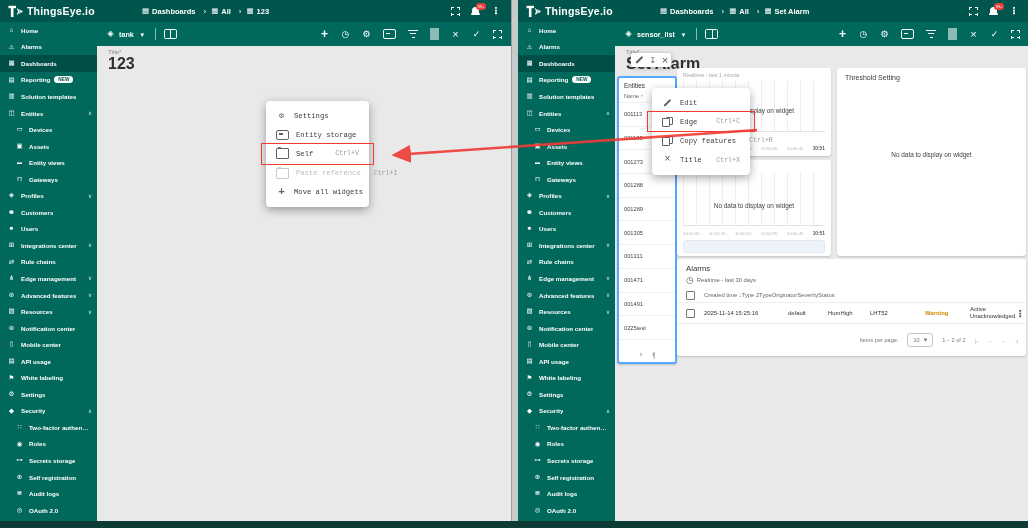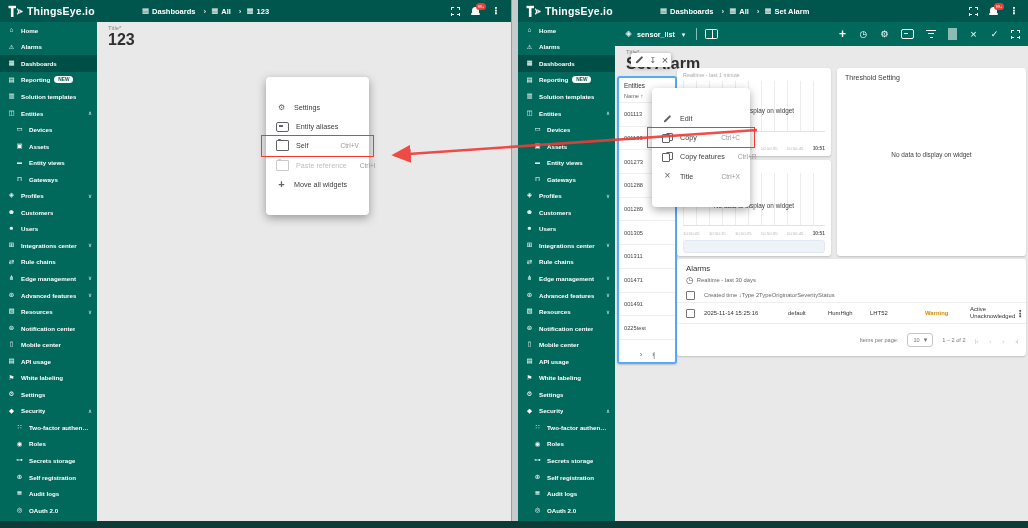--- a/index.html
+++ b/index.html
@@ -33,21 +33,21 @@
   .alias-chip{display:flex;align-items:center;gap:4px;font-size:7.2px;font-weight:bold;}
   .vline{width:1px;height:12px;background:rgba(255,255,255,.55);margin:0 8px;}
   .tb-icons{display:flex;align-items:center;gap:12px;}
   .tbi{display:flex;align-items:center;justify-content:center;font-size:9px;min-width:9px;}
   
   .dash{flex:1;position:relative;overflow:hidden;background:#e9e9e9;}
   .title-block{padding:3px 11px 0;}
   .title-label{font-size:6px;color:#8a8a8a;}
   .dash-title{font-size:16px;font-weight:bold;color:#2f2f2f;line-height:1.1;}
   
-  .ctx-menu{position:absolute;background:#fff;border-radius:4px;box-shadow:0 3px 10px rgba(0,0,0,.35);padding:21px 0;z-index:10;}
+  .ctx-menu{position:absolute;background:#fff;border-radius:4px;box-shadow:0 3px 10px rgba(0,0,0,.35);padding:5px 0;z-index:10;font-family:Liberation Mono, monospace;}
   .mi{display:flex;align-items:center;height:19.2px;padding:0 10px;font-size:7.2px;color:#3c3c3c;position:relative;cursor:pointer;}
   .mi .ic{width:11px;margin-right:7px;color:#5f6368;display:flex;justify-content:center;font-size:8px;flex:none;}
   .mi .lbl{white-space:nowrap;}
   .mi .sc{margin-left:auto;padding-left:13px;font-size:6.6px;color:#9a9a9a;}
   .mi.disabled{color:#bdbdbd;}
   .mi.disabled .ic{color:#c9c9c9;}
   .mi.highlight::after{content:"";position:absolute;top:-1px;bottom:-1px;left:-5px;right:-5px;border:1.8px solid #f2392f;pointer-events:none;}
   
   .add-widget{position:absolute;left:151px;top:221px;width:113px;height:47px;border:2px dashed #4a4a4a;border-radius:3px;display:flex;align-items:center;justify-content:center;gap:6px;cursor:pointer;}
   .add-plus{font-size:24px;font-weight:bold;color:#111;line-height:0;margin-top:-2px;}
@@ -423,36 +423,58 @@
             <div class="side-item child">
               <span class="ic i-oauth-icon"></span>
               <span class="lbl">OAuth 2.0</span>
 
               <span class="chev"></span>
             </div>
           </div>
         <div class="version">ThingsEye v.4.2.0PE</div>
       </aside>
       <div class="main">
+        <div class="toolbar">
+          <div class="alias-chip">
+            <span class="tbi i-layers-icon"></span>
+            <span>tank</span>
+            <span class="tbi i-caret-down-icon"></span>
+          </div>
+          <div class="vline"></div>
+          <span class="tbi i-grid-icon"></span>
+          <div class="tb-spacer"></div>
+          <div class="tb-icons">
+
+          <span class="tbi i-plus-icon"></span>
+              <span class="tbi i-clock-icon"></span>
+              <span class="tbi i-gear-icon"></span>
+              <span class="tbi i-aliases-icon"></span>
+              <span class="tbi i-filter-icon"></span>
+              <span class="tbi i-divider"></span>
+              <span class="tbi i-close-icon"></span>
+              <span class="tbi i-check-icon"></span>
+              <span class="tbi i-fullscreen-icon"></span>
+            </div>
+        </div>
         <div class="dash">
           <div class="title-block">
             <div class="title-label">Title*</div>
             <div class="dash-title">123</div>
           </div>
           <div class="ctx-menu" style="left:169px;top:55px;width:103px;">
 
               <div class="mi">
                 <span class="ic i-gear-icon"></span>
                 <span class="lbl">Settings</span>
                 <span class="sc"></span>
               </div>
 
               <div class="mi">
                 <span class="ic i-aliases-icon"></span>
-                <span class="lbl">Entity aliases</span>
+                <span class="lbl">Entity storage</span>
                 <span class="sc"></span>
               </div>
 
               <div class="mi highlight">
                 <span class="ic i-clipboard-icon"></span>
                 <span class="lbl">Self</span>
                 <span class="sc">Ctrl+V</span>
               </div>
 
               <div class="mi disabled">
@@ -874,21 +896,21 @@
           <div class="ctx-menu" style="left:37px;top:42px;width:98px;">
 
               <div class="mi">
                 <span class="ic i-pencil-icon"></span>
                 <span class="lbl">Edit</span>
                 <span class="sc"></span>
               </div>
 
               <div class="mi highlight">
                 <span class="ic i-copy-icon"></span>
-                <span class="lbl">Copy</span>
+                <span class="lbl">Edge</span>
                 <span class="sc">Ctrl+C</span>
               </div>
 
               <div class="mi">
                 <span class="ic i-copy-icon"></span>
                 <span class="lbl">Copy features</span>
                 <span class="sc">Ctrl+R</span>
               </div>
 
               <div class="mi">

